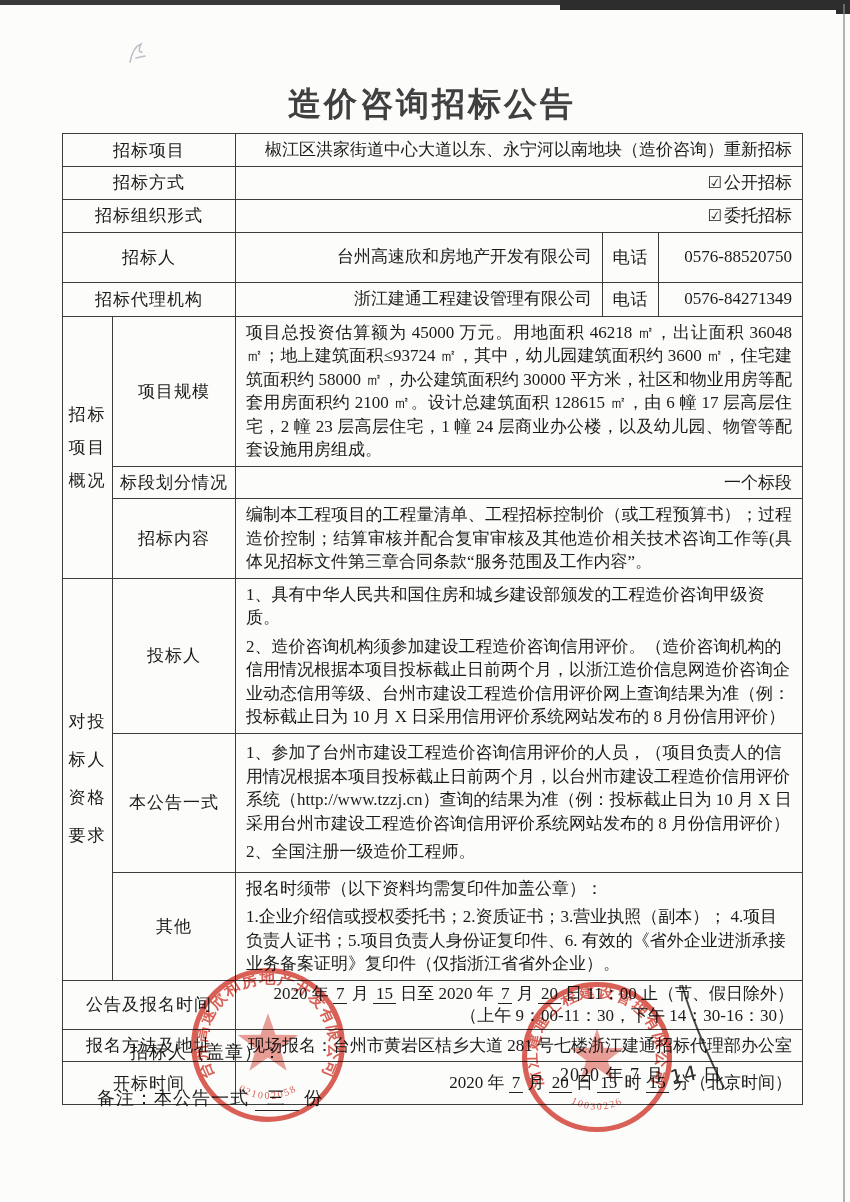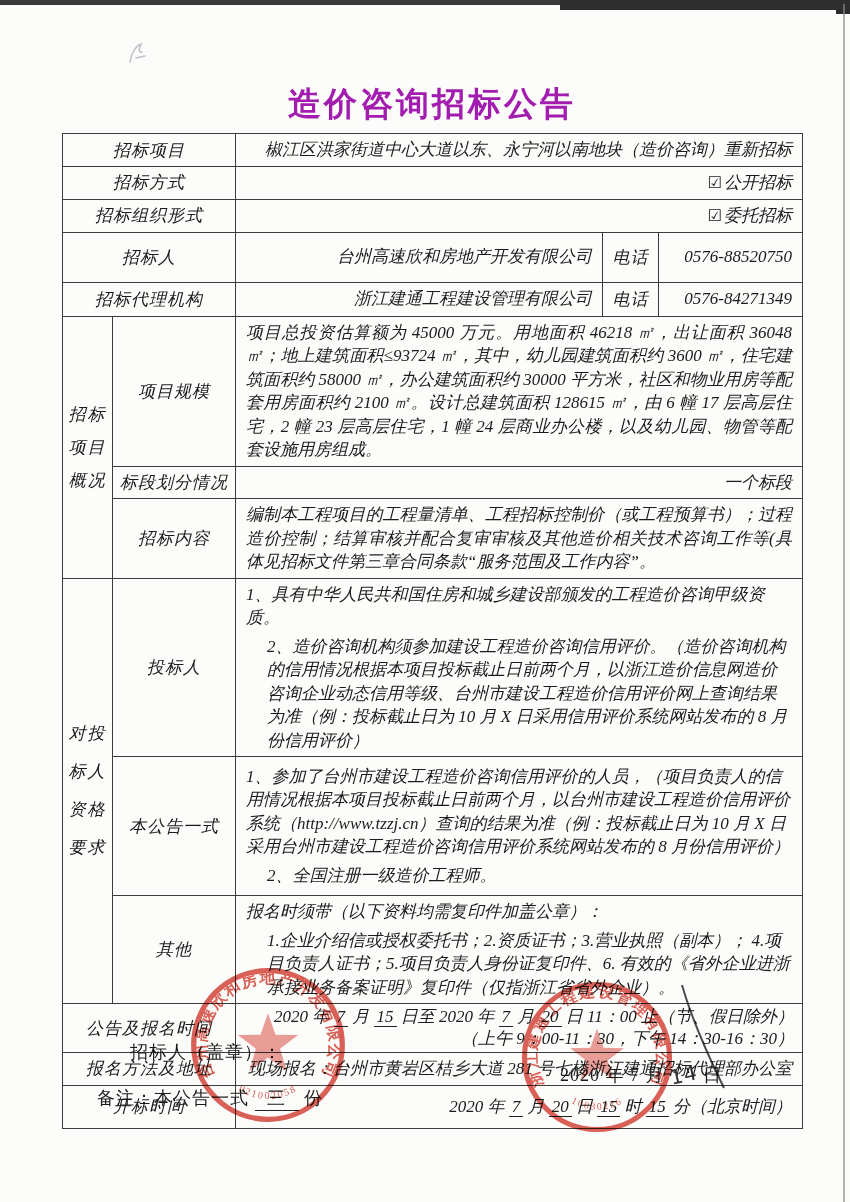--- a/index.html
+++ b/index.html
@@ -7,34 +7,34 @@
         font-family:"Liberation Serif","DejaVu Serif",serif;color:#1b1b1b;}
   
   .scan-bar{position:absolute;left:0;top:0;width:850px;height:5px;background:#3a3a3a;}
   .scan-bar-thick{position:absolute;left:560px;top:0;width:290px;height:10px;background:#2d2d2d;}
   .scan-corner{position:absolute;left:836px;top:0;width:14px;height:14px;background:#2d2d2d;}
   .scan-right-line{position:absolute;left:843px;top:4px;width:2px;height:1198px;background:#8a8a8a;opacity:.65;}
   .pencil-mark{position:absolute;left:122px;top:38px;opacity:.75;}
   
   .title{position:absolute;left:62px;top:82px;width:740px;text-align:center;
          font-family:"Liberation Sans","DejaVu Sans",sans-serif;font-weight:bold;
-         font-size:33px;letter-spacing:3px;color:#a21caf;}
-  
-  table.doc{position:absolute;left:62px;top:133px;width:740px;border-collapse:collapse;table-layout:fixed;font-style:italic;}
+         font-size:33px;letter-spacing:3px;color:#404040;}
+  
+  table.doc{position:absolute;left:62px;top:133px;width:740px;border-collapse:collapse;table-layout:fixed;}
   table.doc td{border:1.5px solid #3c3c3c;vertical-align:middle;}
   .lbl{text-align:center;font-size:17px;letter-spacing:1px;padding:2px;}
   .val{font-size:17px;line-height:23.5px;padding:4px 10px;}
   .center{text-align:right;}
   .justify{text-align:justify;}
   .vgroup{text-align:center;font-size:17px;letter-spacing:2px;padding:0;}
   .vgroup .vline{line-height:33px;}
   .vgroup.wide .vline{line-height:38px;}
   .checkbox{font-family:"DejaVu Sans",sans-serif;font-size:16px;margin-right:2px;}
   .para{margin:0;}
-  .para + .para{margin-top:5px;margin-left:21px;}
+  .para + .para{margin-top:5px;}
   .u{border-bottom:1.5px solid #222;padding:0 3px;}
   .two-line{line-height:22px;padding:2px 8px;}
   
   .sig{position:absolute;font-size:18px;letter-spacing:1px;}
   .blank{display:inline-block;min-width:44px;text-align:center;border-bottom:1.5px solid #222;}
   .hand-day{display:inline-block;transform:rotate(-12deg);font-size:20px;position:relative;top:1px;
             font-family:"DejaVu Sans",sans-serif;color:#2e2e2e;}
   
   .stamp{position:absolute;mix-blend-mode:multiply;opacity:.85;}
   .penstroke{position:absolute;mix-blend-mode:multiply;}

